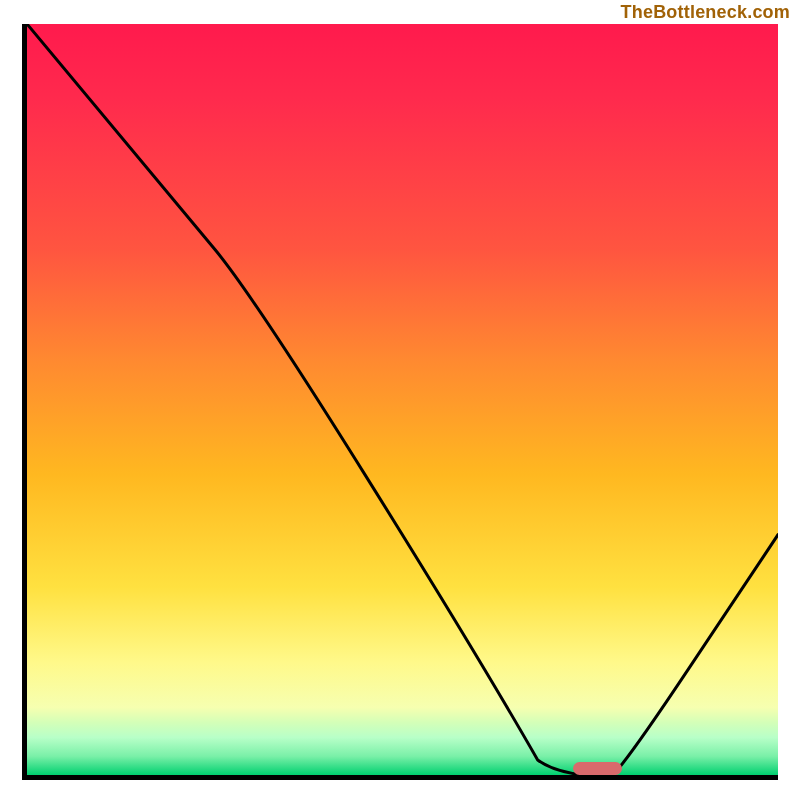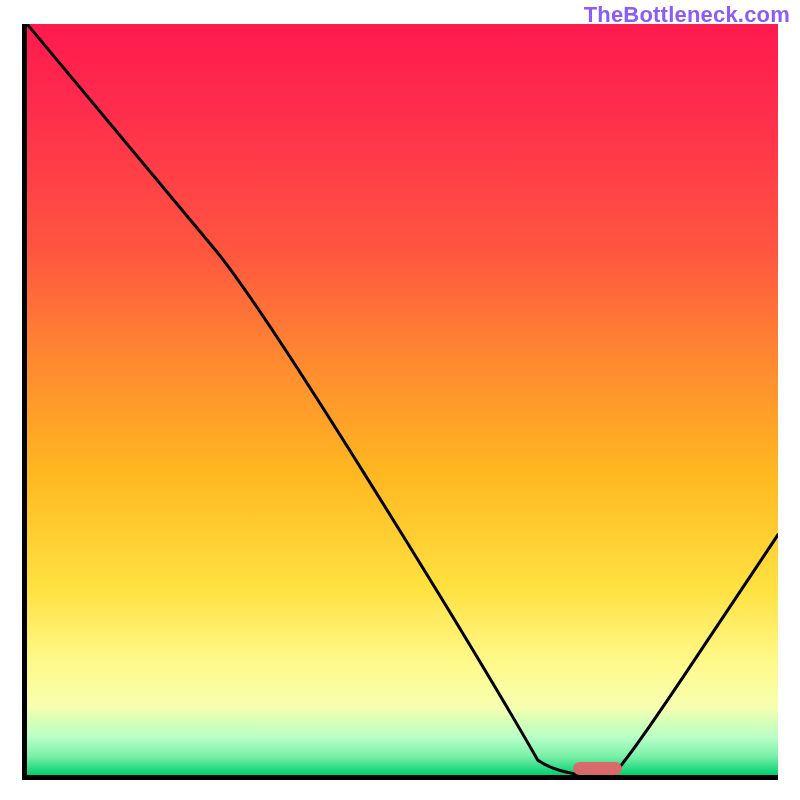--- a/index.html
+++ b/index.html
@@ -40,23 +40,23 @@
       #b8ffc8 95%,
       #7af0a8 97.5%,
       #00d070 100%
     );
   }
   .watermark {
     position: absolute;
     top: 2px;
     right: 10px;
     font-family: Arial, Helvetica, sans-serif;
-    font-size: 22px;
+    font-size: 18px;
     font-weight: bold;
-    color: #8b5cf6;
+    color: #a16207;
     letter-spacing: 0.2px;
   }
   svg.curve {
     position: absolute;
     left: 0;
     top: 0;
     width: 751px;
     height: 751px;
   }
   .marker {

